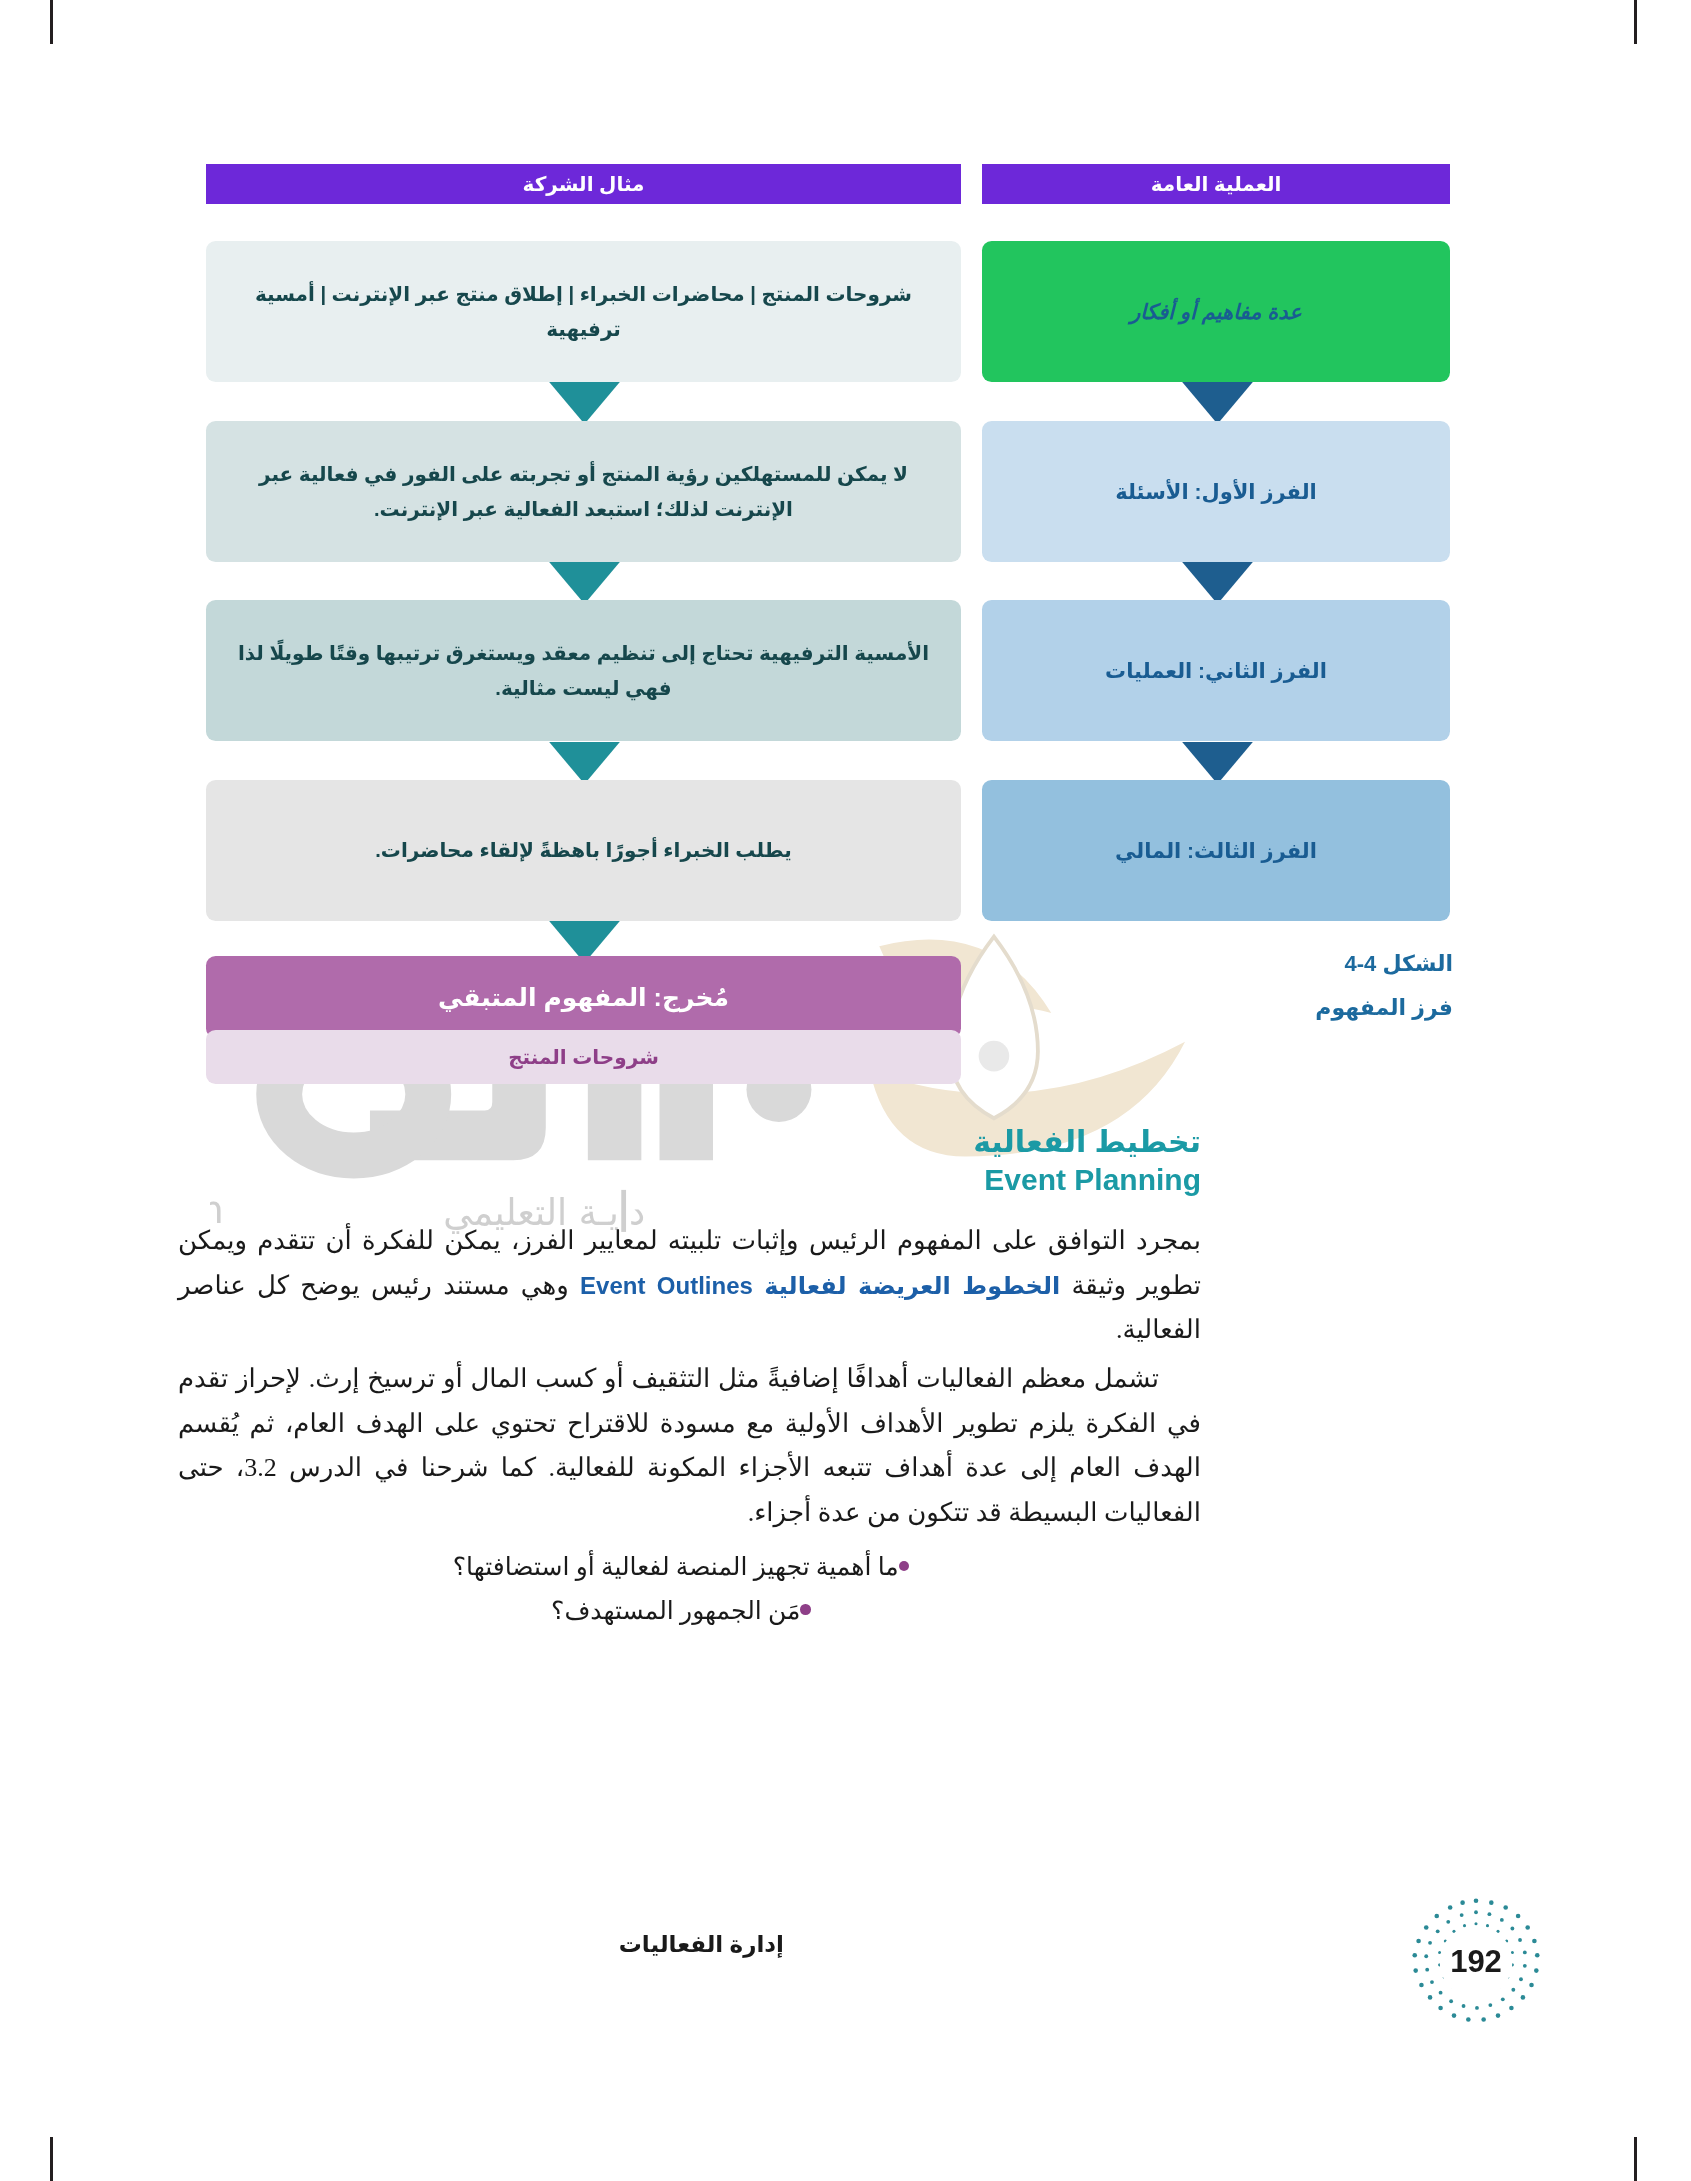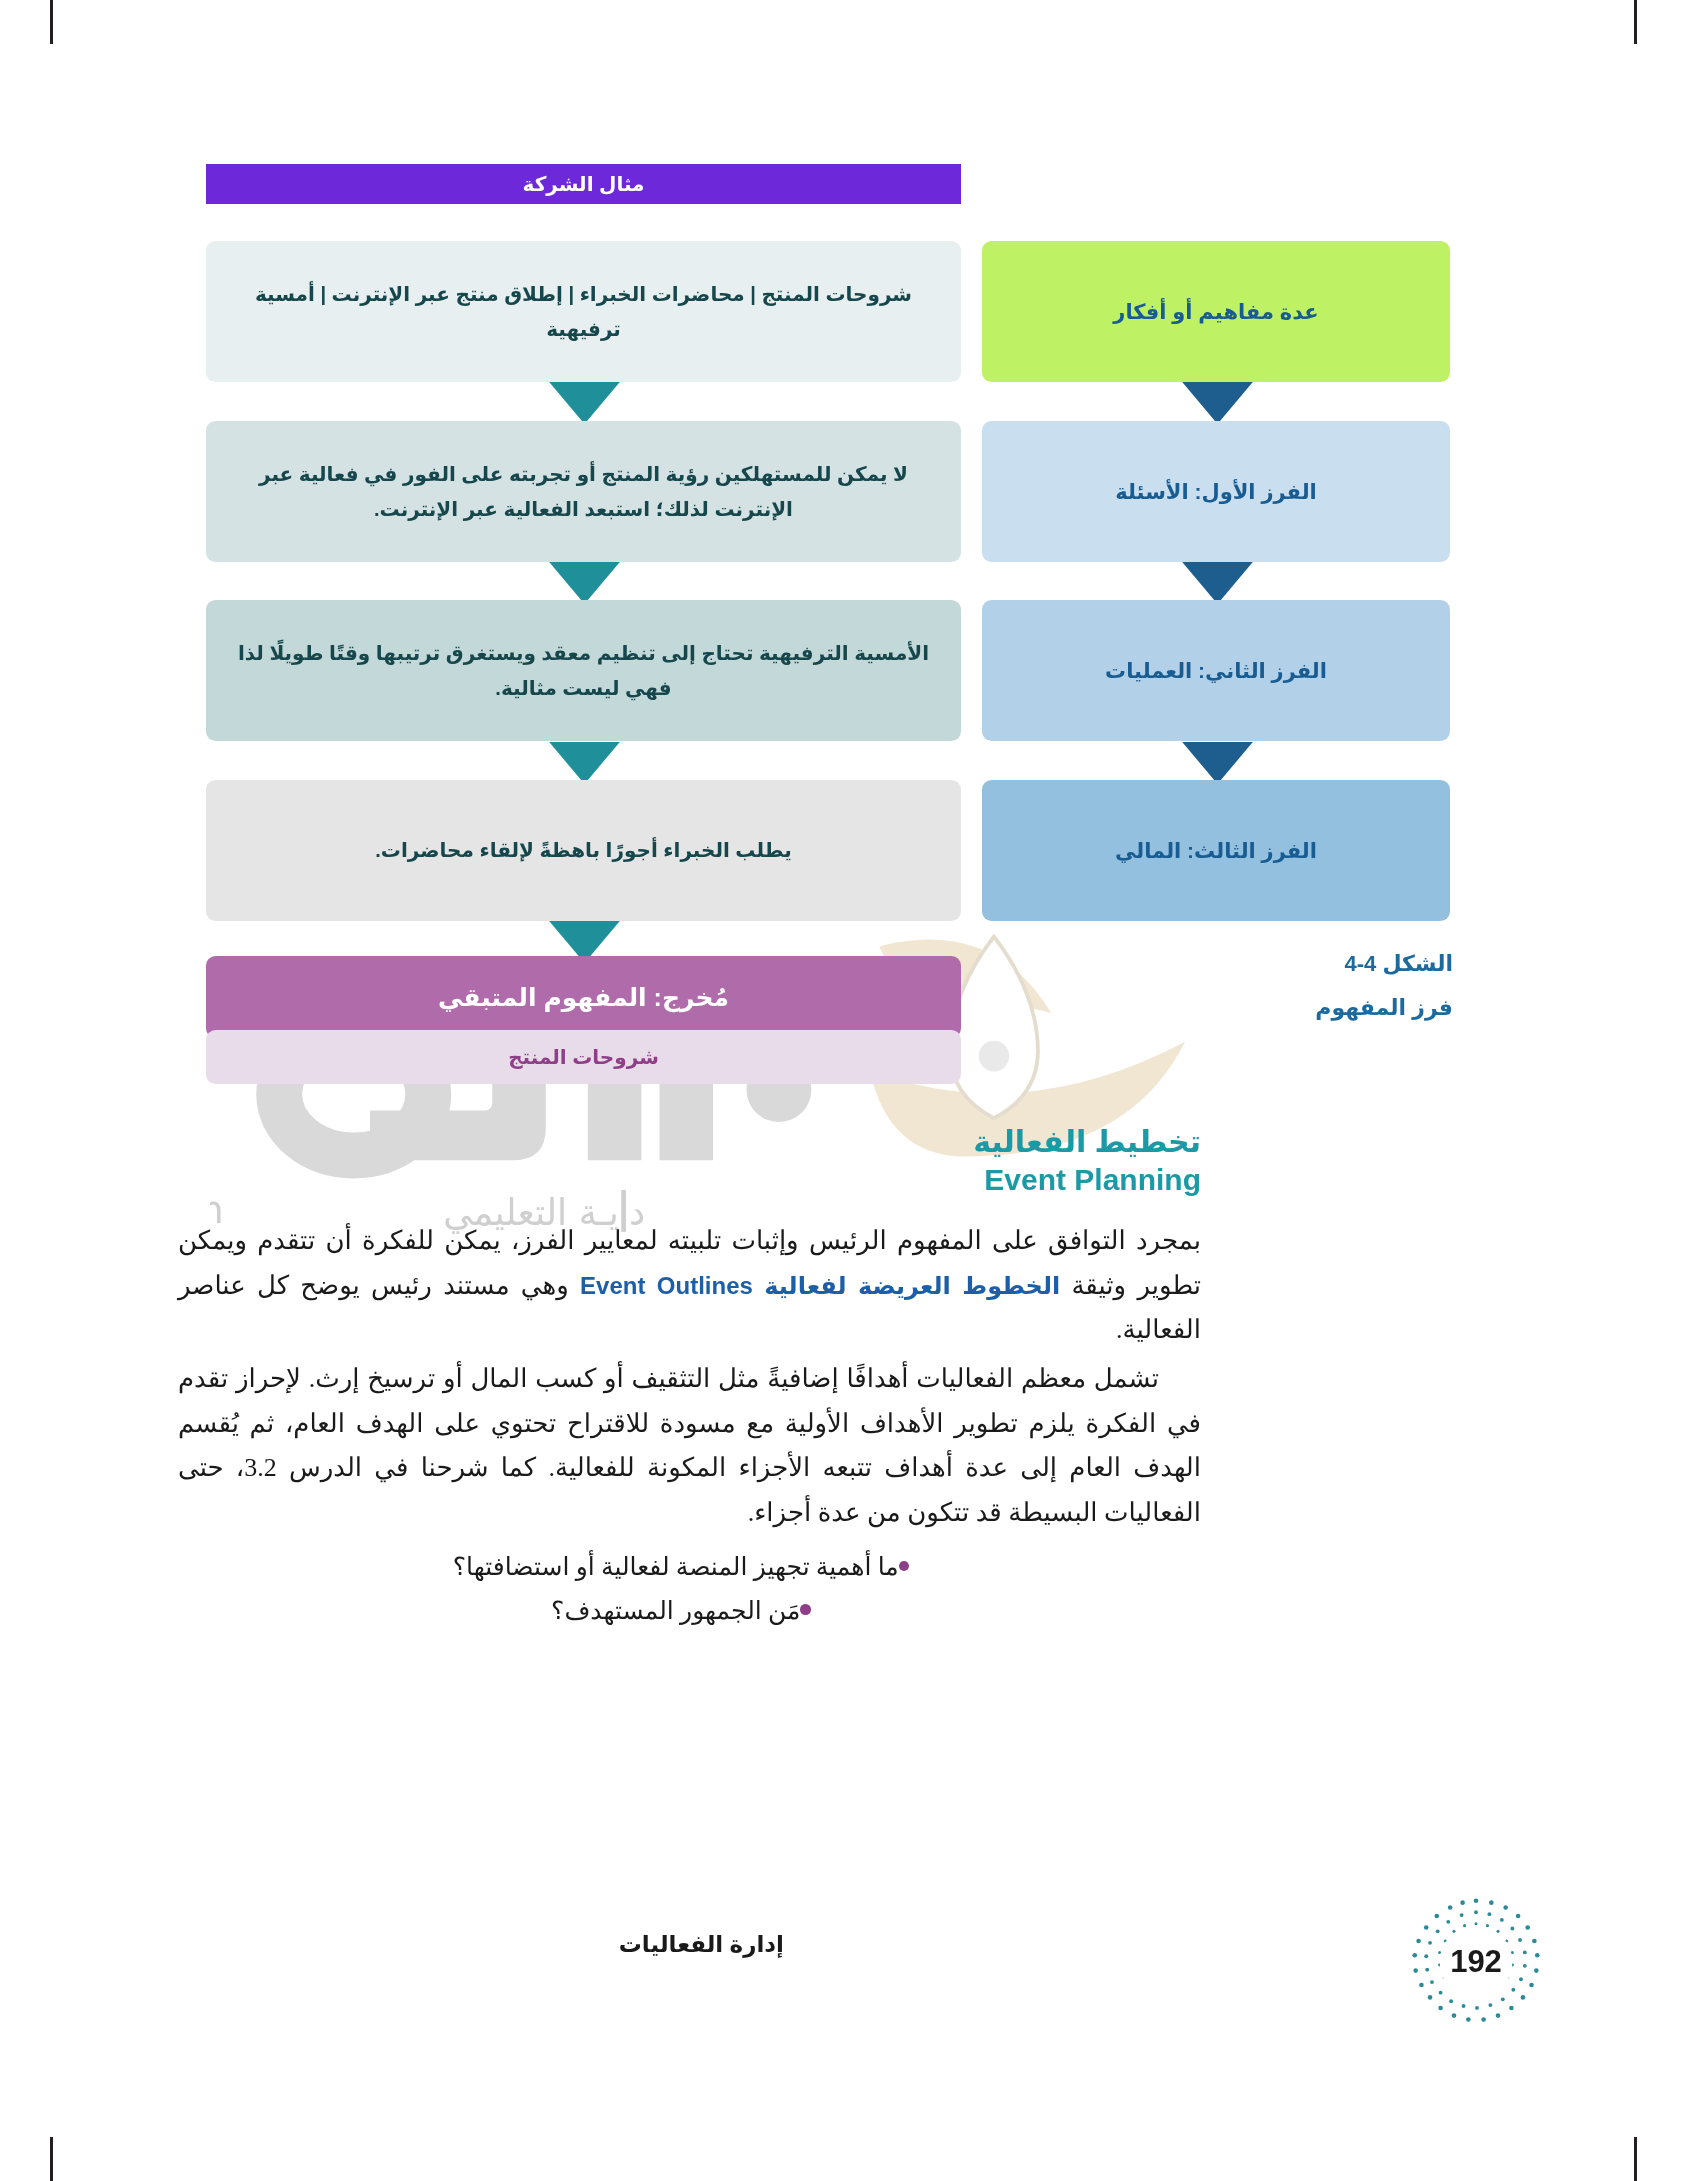--- a/index.html
+++ b/index.html
@@ -67,21 +67,21 @@
   .r1 { top:241px; }
   .r2 { top:421px; }
   .r3 { top:600px; }
   .r4 { top:780px; }
 
   .lt1 { background:#e8eff0; }
   .lt2 { background:#d5e2e3; }
   .lt3 { background:#c3d8d9; }
   .lt4 { background:#e5e5e5; }
 
-  .rt1 { background:#bef264; }
+  .rt1 { background:#22c55e;font-style:italic; }
   .rt2 { background:#c9deef; }
   .rt3 { background:#b2d1e9; }
   .rt4 { background:#93c0de; }
 
   
   .chev { position:absolute; width:71px; height:42px; }
   .chev-left  { left:549px; }
   .chev-right { left:1182px; }
   .c1 { top:382px; }
   .c2 { top:562px; }
@@ -208,20 +208,21 @@
   </g>
   <rect x="430" y="295" width="5" height="44" fill="#cfcfcf"></rect>
   <g fill="#cfcfcf" font-family="DejaVu Sans" font-size="38">
     <text x="455" y="332">دايـة التعليمي</text>
   </g>
 </svg>
 
 <div class="figure">
 
   <div class="col-head head-left">مثال الشركة</div>
+  <div class="col-head head-right">العملية العامة</div>
 
   <div class="node node-left  lt1 r1">شروحات المنتج | محاضرات الخبراء | إطلاق منتج عبر الإنترنت | أمسية ترفيهية</div>
   <div class="node node-right rt1 r1">عدة مفاهيم أو أفكار</div>
   <svg class="chev chev-left c1" viewBox="0 0 74 44">
       <polygon points="0,0 74,0 37,44" fill="#1f9099"></polygon>
     </svg>
   <svg class="chev chev-right c1" viewBox="0 0 74 44">
       <polygon points="0,0 74,0 37,44" fill="#1e5e8f"></polygon>
     </svg>
 

